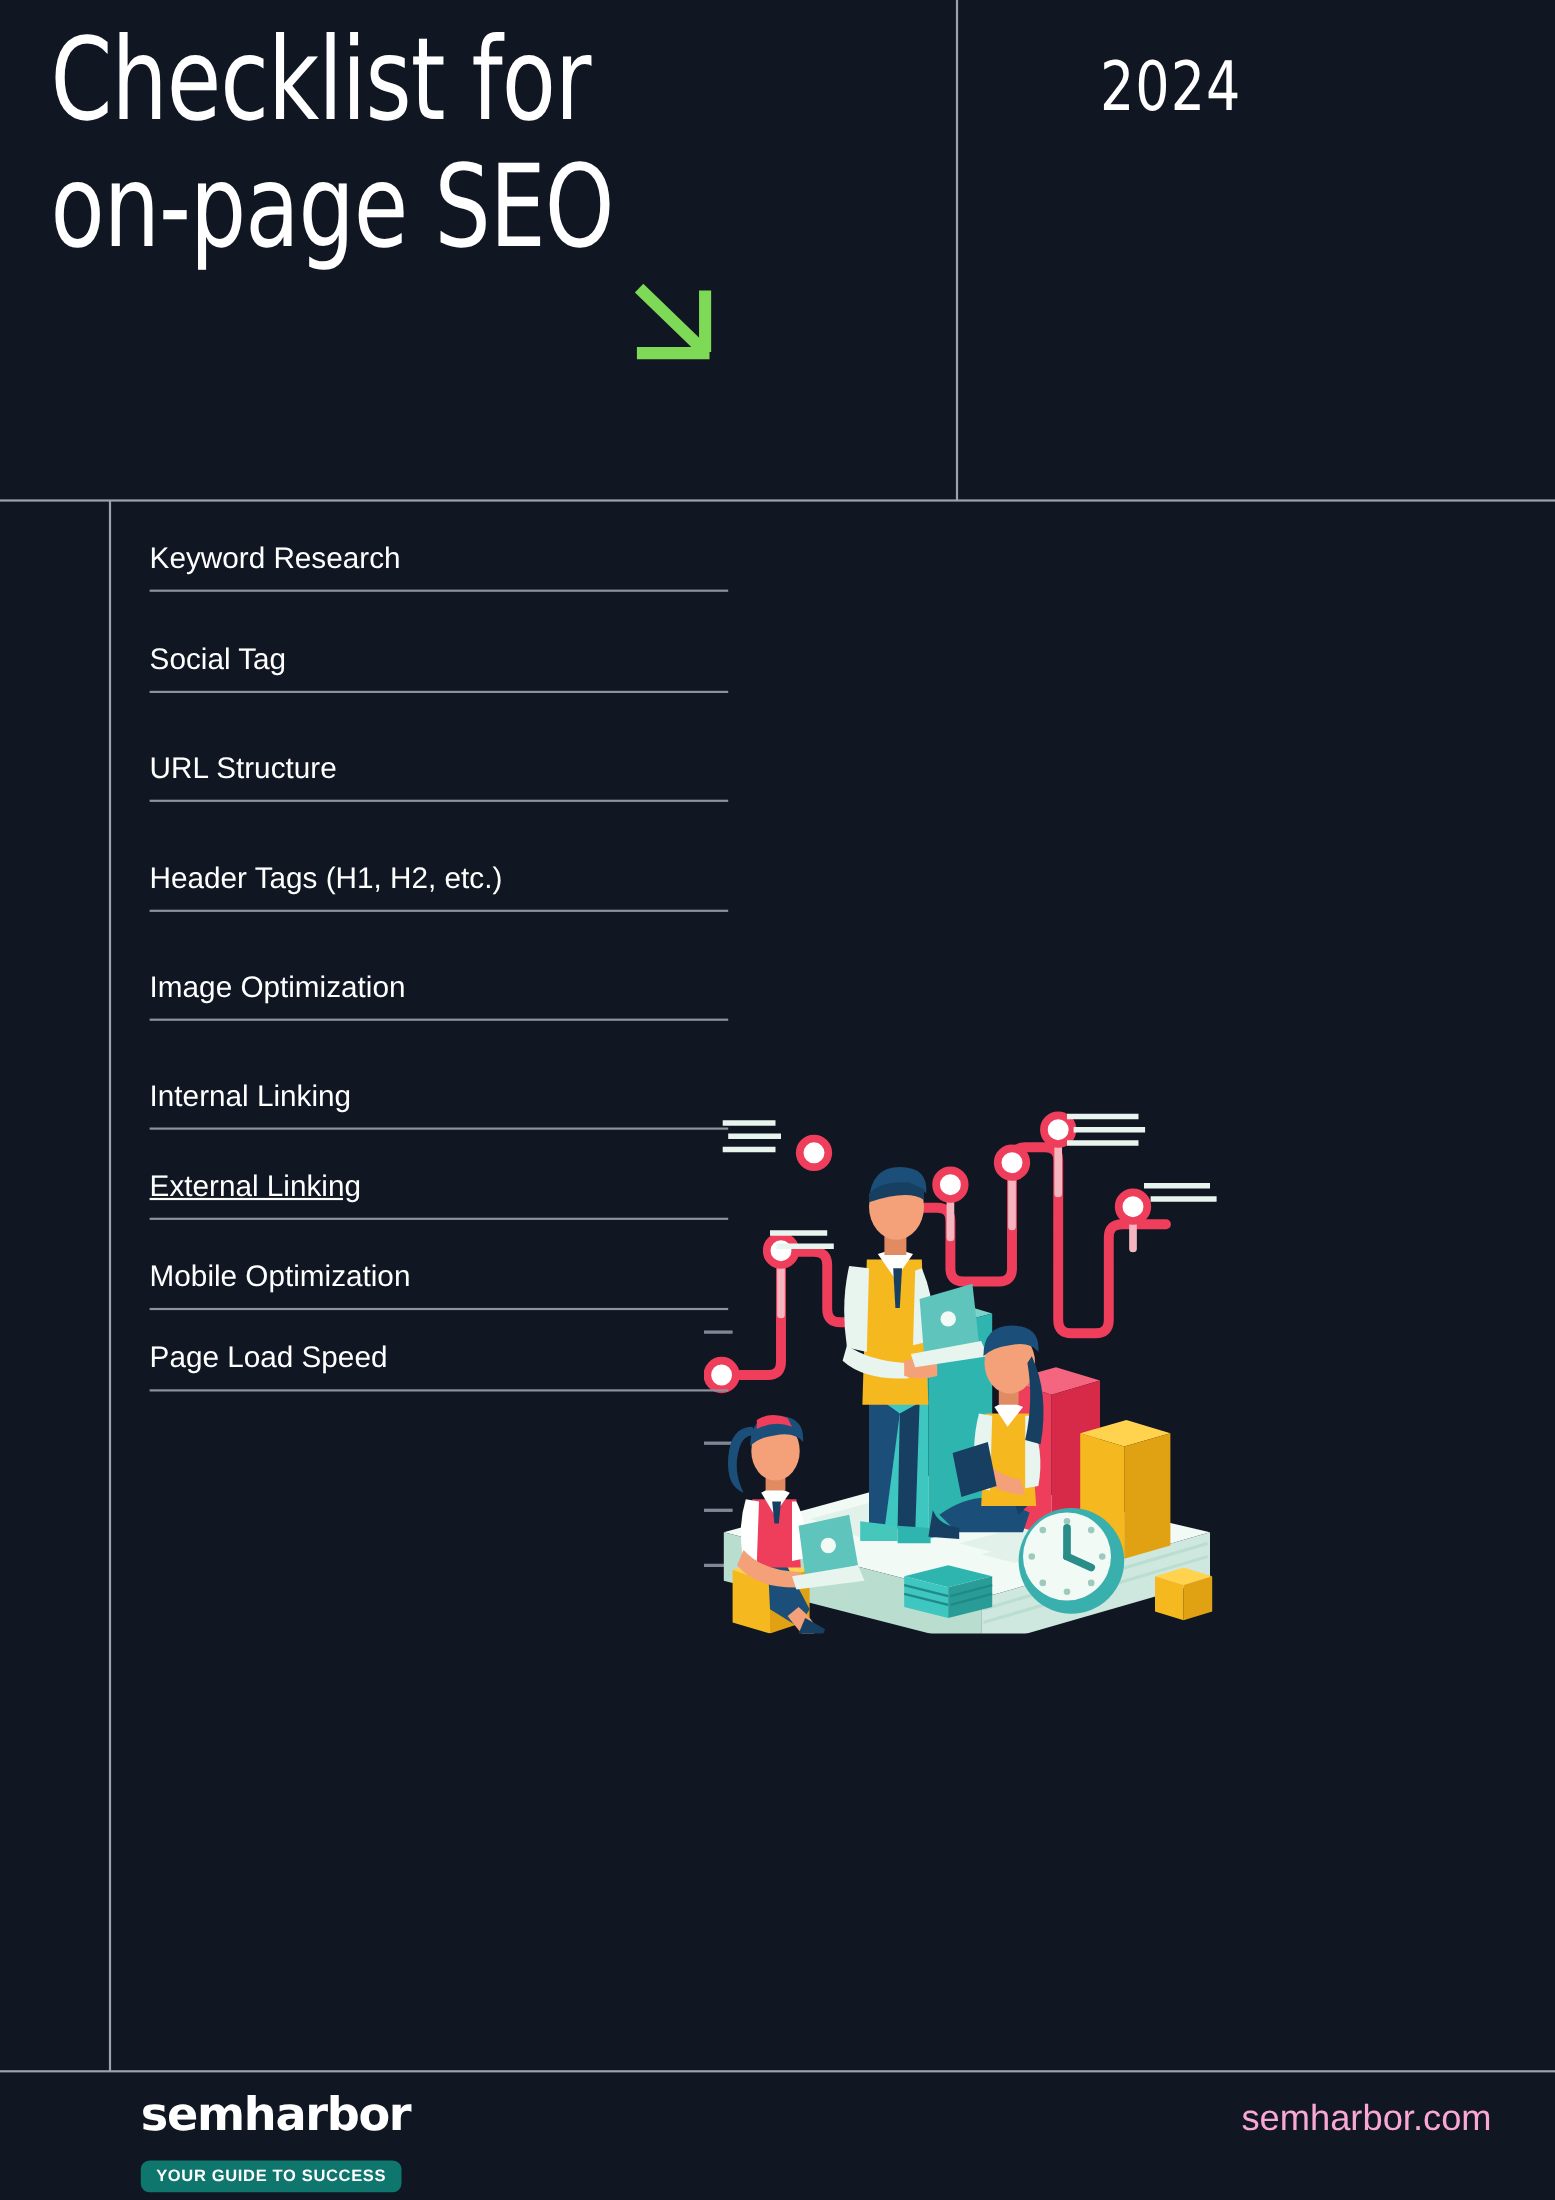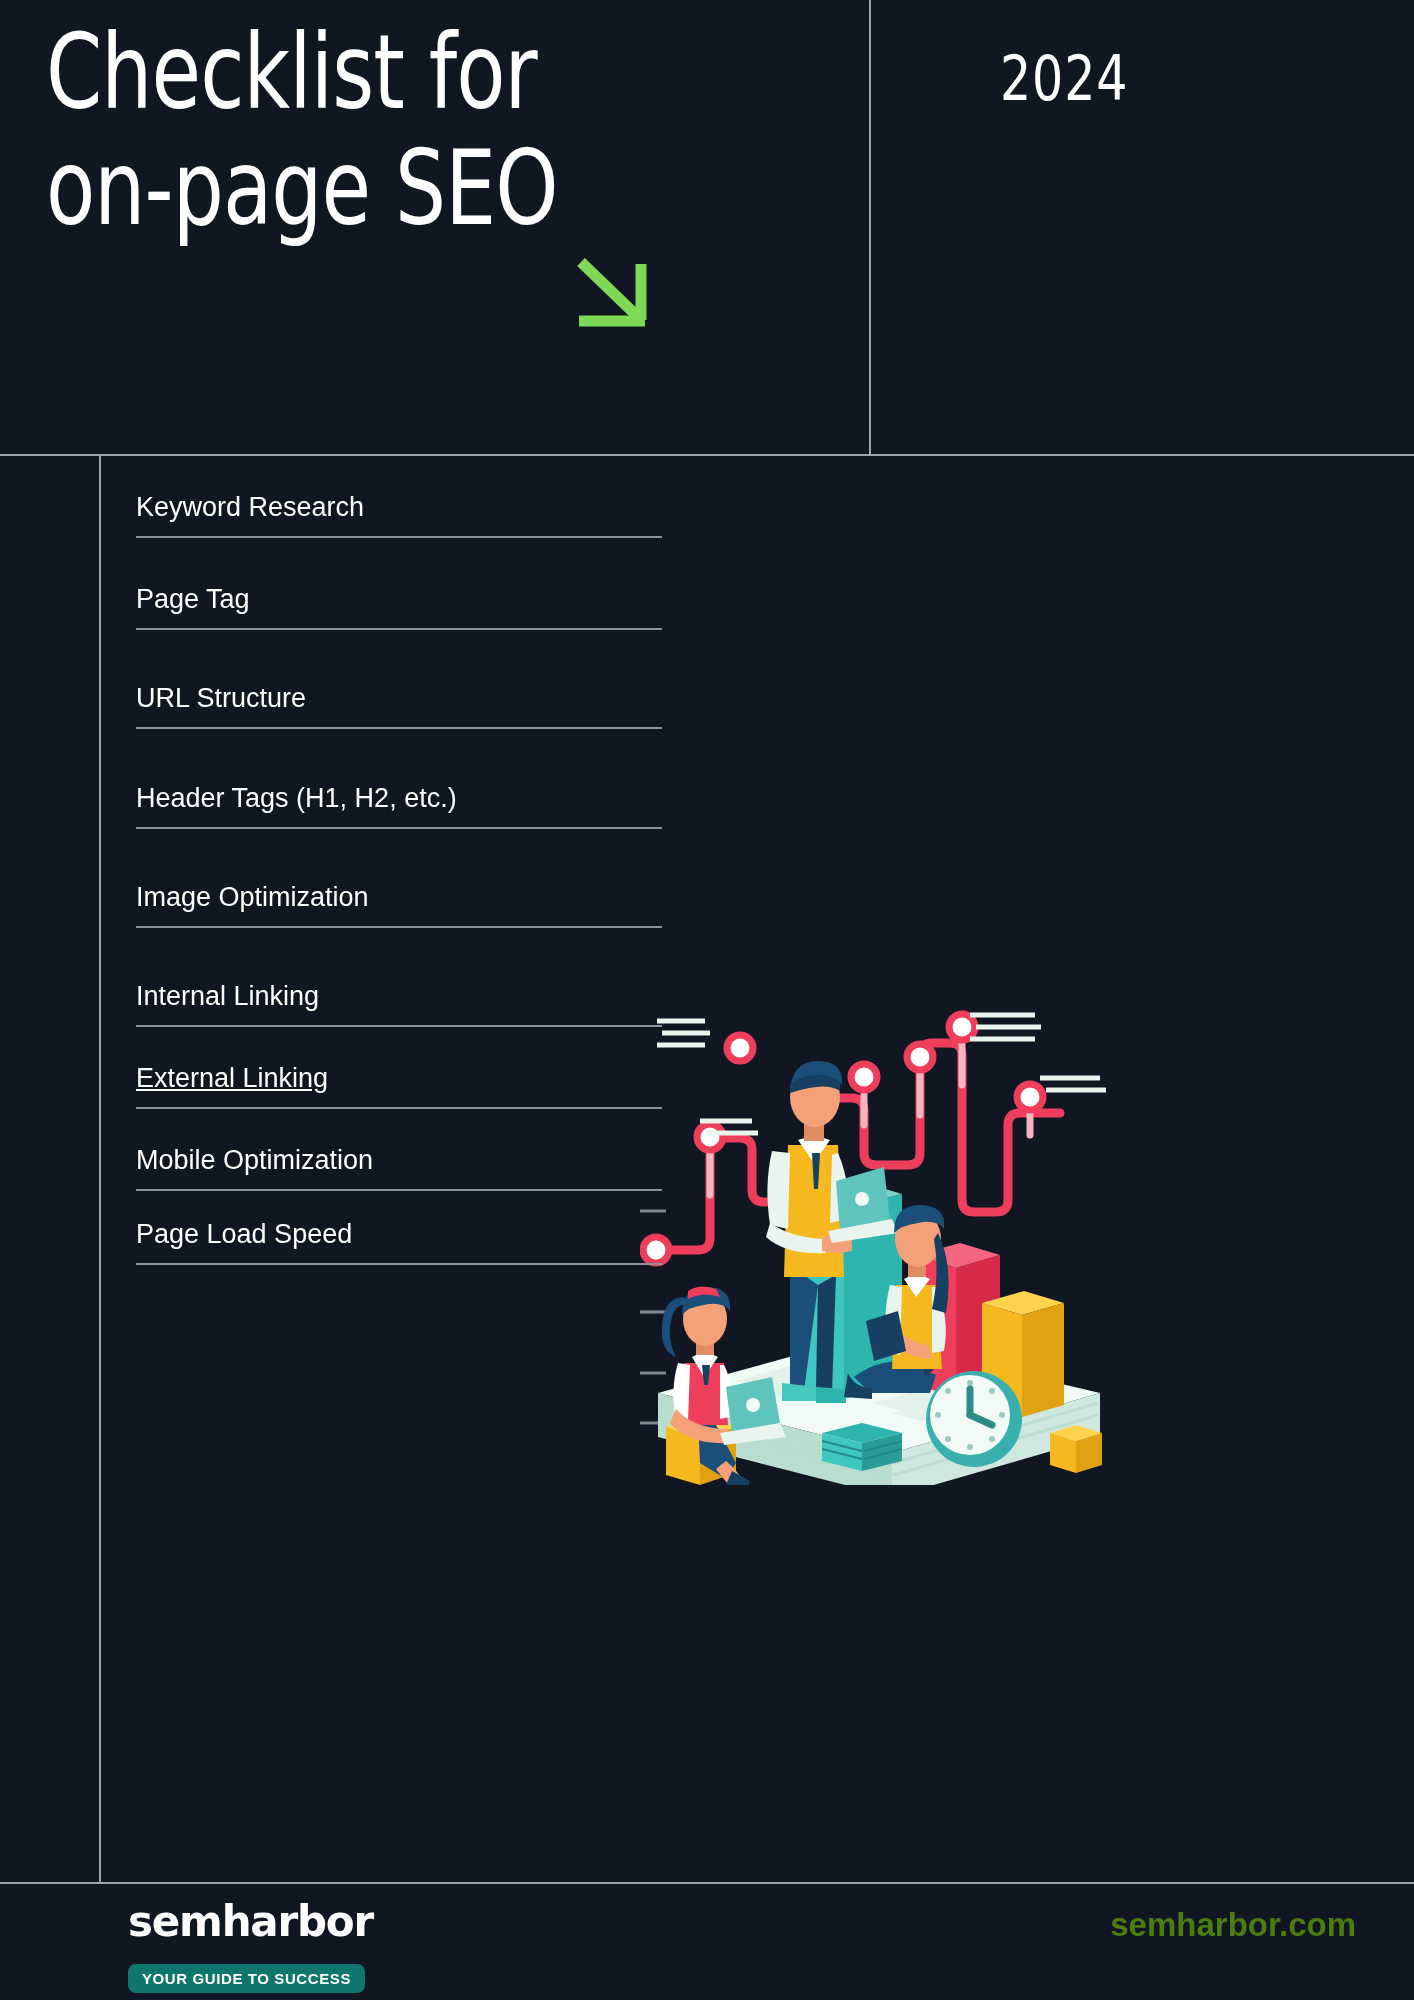--- a/index.html
+++ b/index.html
@@ -153,23 +153,23 @@
     font-size: 15px;
     font-weight: bold;
     letter-spacing: 0.6px;
     padding: 6px 14px 6px 14px;
     border-radius: 8px;
     font-family: "Liberation Sans", sans-serif;
   }
   .site {
     position: absolute;
     right: 58px; top: 22px;
-    color: #4d7c0f;
+    color: #f9a8d4;
     font-size: 33px;
-    font-weight: 700;
+    font-weight: 400;
     font-family: "Liberation Sans", sans-serif;
   }
 </style>
 </head>
 <body>
 
 <div class="poster">
 
   <div class="header">
     <div class="title">Checklist for
@@ -393,21 +393,21 @@
       <path d="M410 448 L410 480 L436 488 L436 456 Z" fill="#f6b81f"></path>
       <path d="M436 456 L436 488 L462 480 L462 448 Z" fill="#e0a212"></path>
     </g>
   </svg>
 
   <div class="col col-left">
     <div class="check-item" style="margin-top:0px;">
       <span>Keyword Research</span>
     </div>
     <div class="check-item" style="margin-top:46px;">
-      <span>Page Tag</span>
+      <span>Social Tag</span>
     </div>
     <div class="check-item" style="margin-top:53px;">
       <span>URL Structure</span>
     </div>
     <div class="check-item" style="margin-top:54px;">
       <span>Header Tags (H1, H2, etc.)</span>
     </div>
     <div class="check-item" style="margin-top:53px;">
       <span>Image Optimization</span>
     </div>

